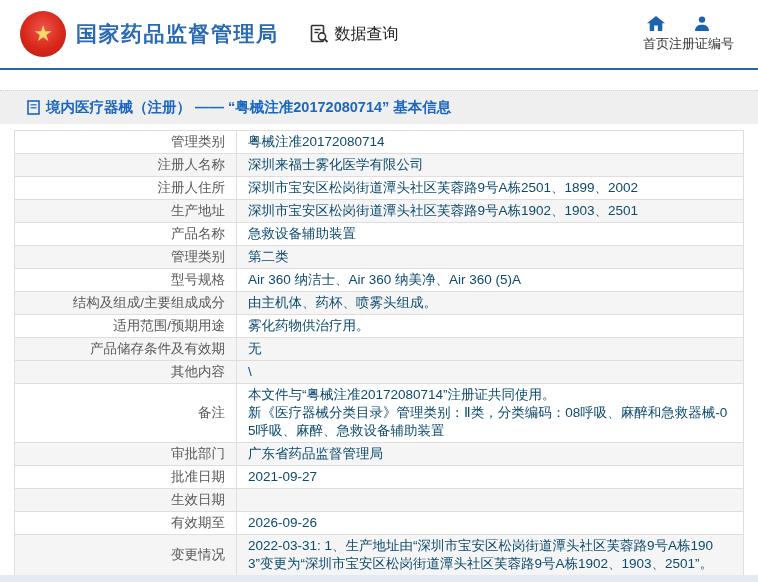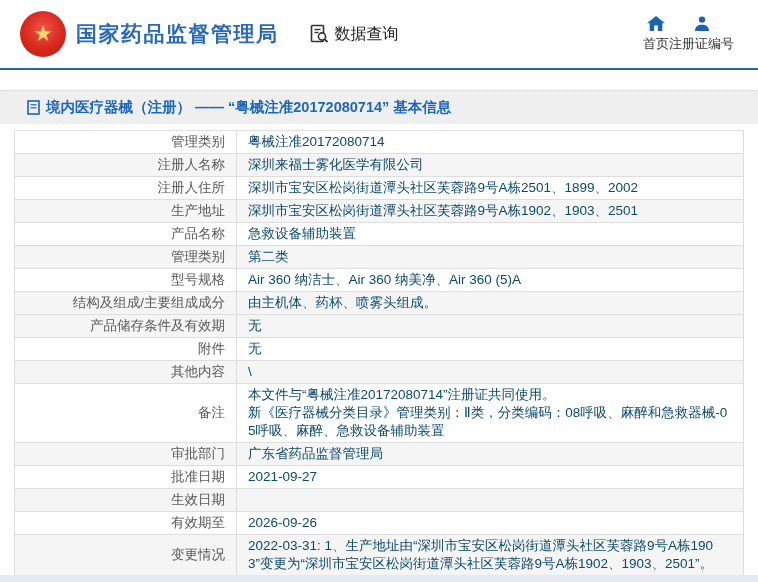--- a/index.html
+++ b/index.html
@@ -157,26 +157,26 @@
         <td class="value-cell">第二类</td>
       </tr>
       <tr>
         <td class="label-cell">型号规格</td>
         <td class="value-cell">Air 360 纳洁士、Air 360 纳美净、Air 360 (5)A</td>
       </tr>
       <tr class="alt">
         <td class="label-cell">结构及组成/主要组成成分</td>
         <td class="value-cell">由主机体、药杯、喷雾头组成。</td>
       </tr>
+      <tr>
+        <td class="label-cell">适用范围/预期用途</td>
+        <td class="value-cell">雾化药物供治疗用。</td>
+      </tr>
       <tr class="alt">
         <td class="label-cell">产品储存条件及有效期</td>
-        <td class="value-cell">无</td>
-      </tr>
-      <tr>
-        <td class="label-cell">附件</td>
         <td class="value-cell">无</td>
       </tr>
       <tr class="alt">
         <td class="label-cell">其他内容</td>
         <td class="value-cell">\</td>
       </tr>
       <tr>
         <td class="label-cell">备注</td>
         <td class="value-cell">本文件与“粤械注准20172080714”注册证共同使用。
 新《医疗器械分类目录》管理类别：Ⅱ类，分类编码：08呼吸、麻醉和急救器械-05呼吸、麻醉、急救设备辅助装置</td>

